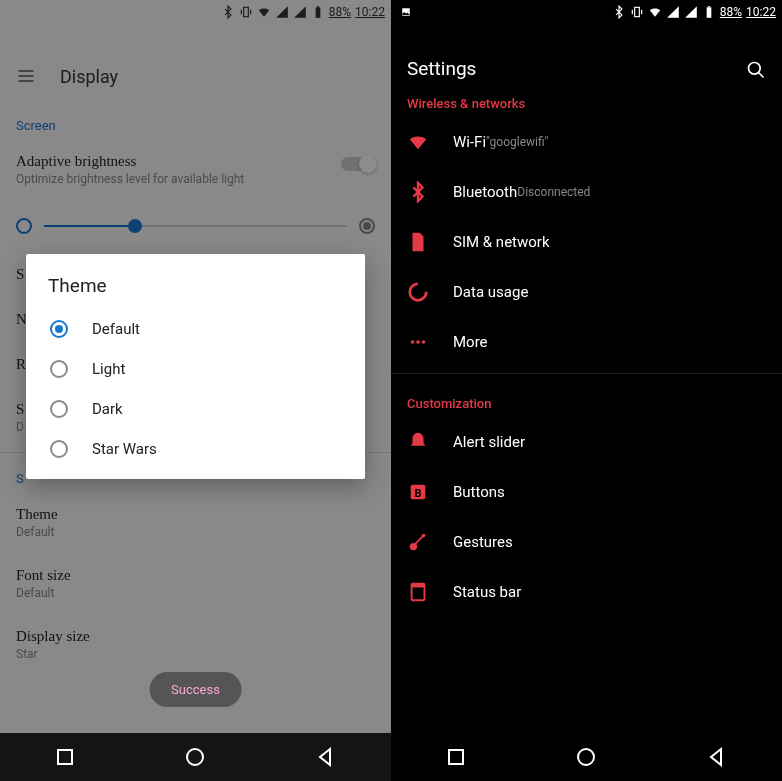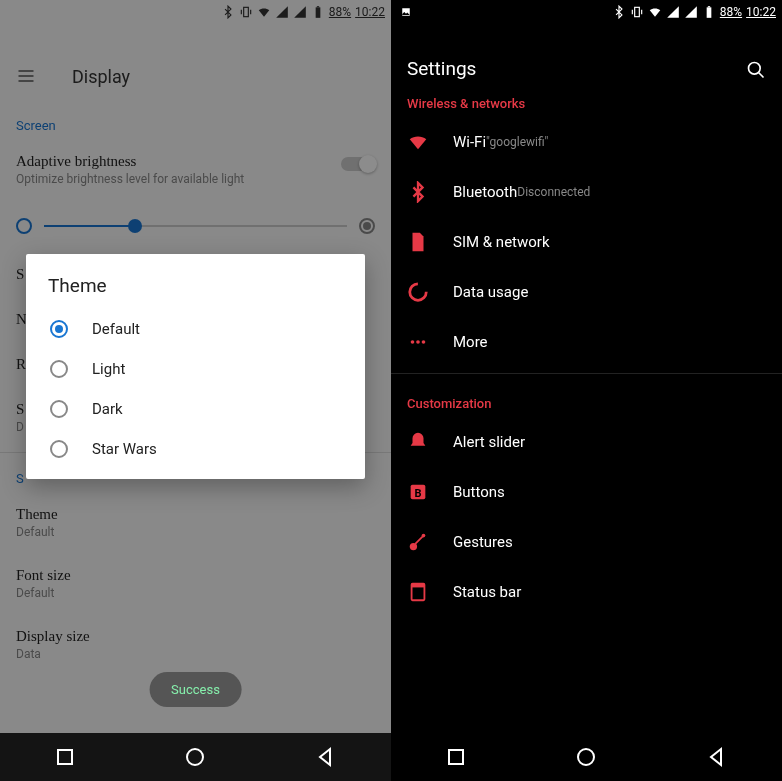--- a/index.html
+++ b/index.html
@@ -7,21 +7,21 @@
 .phone { width: 391px; height: 781px; position: relative; background: #000; color: #fff; }
 .phone-left { background: #e8e8e8; }
 .status-bar { height: 24px; display: flex; align-items: center; justify-content: flex-end; padding: 0 6px; font-size: 12px; gap: 4px; color: #fff; background: #000; position: relative; z-index: 1; text-decoration: underline; }
 .phone-left .status-bar { background: transparent; color: #333; }
 .sb-icon { width: 14px; height: 14px; display: inline-flex; align-items: center; justify-content: center; }
 .sb-icon svg { width: 100%; height: 100%; }
 .sb-left { margin-right: auto; padding-left: 4px; }
 
 
 .left-content { position: absolute; inset: 0; background: #fafafa; color: #222; }
-.left-header { height: 56px; display: flex; align-items: center; padding: 0 16px; gap: 36px; margin-top: 24px; }
+.left-header { height: 56px; display: flex; align-items: center; padding: 0 16px; gap: 24px; margin-top: 24px; }
 .menu-icon { width: 20px; height: 20px; }
 .left-header-title { font-size: 18px; color: #333; }
 .section-label { color: #1976d2; font-size: 13px; padding: 14px 16px 6px; font-weight: 400; }
 .setting-row { padding: 14px 16px; position: relative; }
 .setting-title { font-size: 15px; color: #222; font-family: Liberation Serif, serif; }
 .setting-sub { font-size: 12px; color: #888; margin-top: 2px; }
 .setting-disabled .setting-title { color: #bbb; }
 .setting-disabled .setting-sub { color: #ccc; }
 .switch { position: absolute; right: 16px; top: 18px; width: 34px; height: 14px; background: #ccc; border-radius: 10px; }
 .switch::after { content: ''; position: absolute; width: 18px; height: 18px; background: #fff; border-radius: 50%; top: -2px; right: -2px; box-shadow: 0 1px 3px rgba(0,0,0,.3); }
@@ -35,21 +35,21 @@
 .divider { height: 1px; background: #ddd; margin: 4px 0; }
 .truncated { overflow: hidden; }
 .scrim { position: absolute; inset: 0; background: rgba(0,0,0,.45); z-index: 10; }
 .dialog { position: absolute; left: 26px; right: 26px; top: 254px; background: #fff; border-radius: 2px; z-index: 20; box-shadow: 0 8px 24px rgba(0,0,0,.3); padding: 20px 0 10px; }
 .dialog-title { font-size: 19px; color: #222; padding: 0 22px 12px; }
 .dialog-option { display: flex; align-items: center; gap: 24px; padding: 11px 24px; }
 .radio { width: 18px; height: 18px; border: 2px solid #888; border-radius: 50%; flex-shrink: 0; position: relative; }
 .radio.selected { border-color: #1976d2; }
 .radio.selected::after { content: ''; position: absolute; inset: 3px; background: #1976d2; border-radius: 50%; }
 .dialog-option span { font-size: 15px; color: #222; }
-.toast { position: absolute; bottom: 74px; left: 50%; transform: translateX(-50%); background: #555; color: #86efac; padding: 10px 22px; border-radius: 22px; font-size: 13px; z-index: 30; }
+.toast { position: absolute; bottom: 74px; left: 50%; transform: translateX(-50%); background: #555; color: #f9a8d4; padding: 10px 22px; border-radius: 22px; font-size: 13px; z-index: 30; }
 .nav-bar { position: absolute; bottom: 0; left: 0; right: 0; height: 48px; background: #000; display: flex; align-items: center; justify-content: space-around; z-index: 40; }
 .phone-left .nav-bar { background: rgba(0,0,0,.85); }
 .nav-btn { width: 24px; height: 24px; }
 .nav-btn svg { width: 100%; height: 100%; stroke: #fff; fill: none; stroke-width: 2; }
 
 
 .right-header { height: 56px; display: flex; align-items: flex-end; padding: 0 16px; justify-content: space-between; }
 .right-header-title { font-size: 19px; color: #fff; }
 .search-icon { width: 20px; height: 20px; }
 .r-section-label { color: #e63946; font-size: 13px; padding: 16px 16px 6px; font-weight: 500; }
@@ -147,21 +147,21 @@
     <div class="setting-row">
       <div class="setting-title">Theme</div>
       <div class="setting-sub">Default</div>
     </div>
     <div class="setting-row">
       <div class="setting-title">Font size</div>
       <div class="setting-sub">Default</div>
     </div>
     <div class="setting-row">
       <div class="setting-title">Display size</div>
-      <div class="setting-sub">Data</div>
+      <div class="setting-sub">Star</div>
     </div>
   </div>
 
   <div class="scrim"></div>
 
   <div class="dialog">
     <div class="dialog-title">Theme</div>
     <div class="dialog-option">
       <span class="radio selected"></span>
       <span>Default</span>

